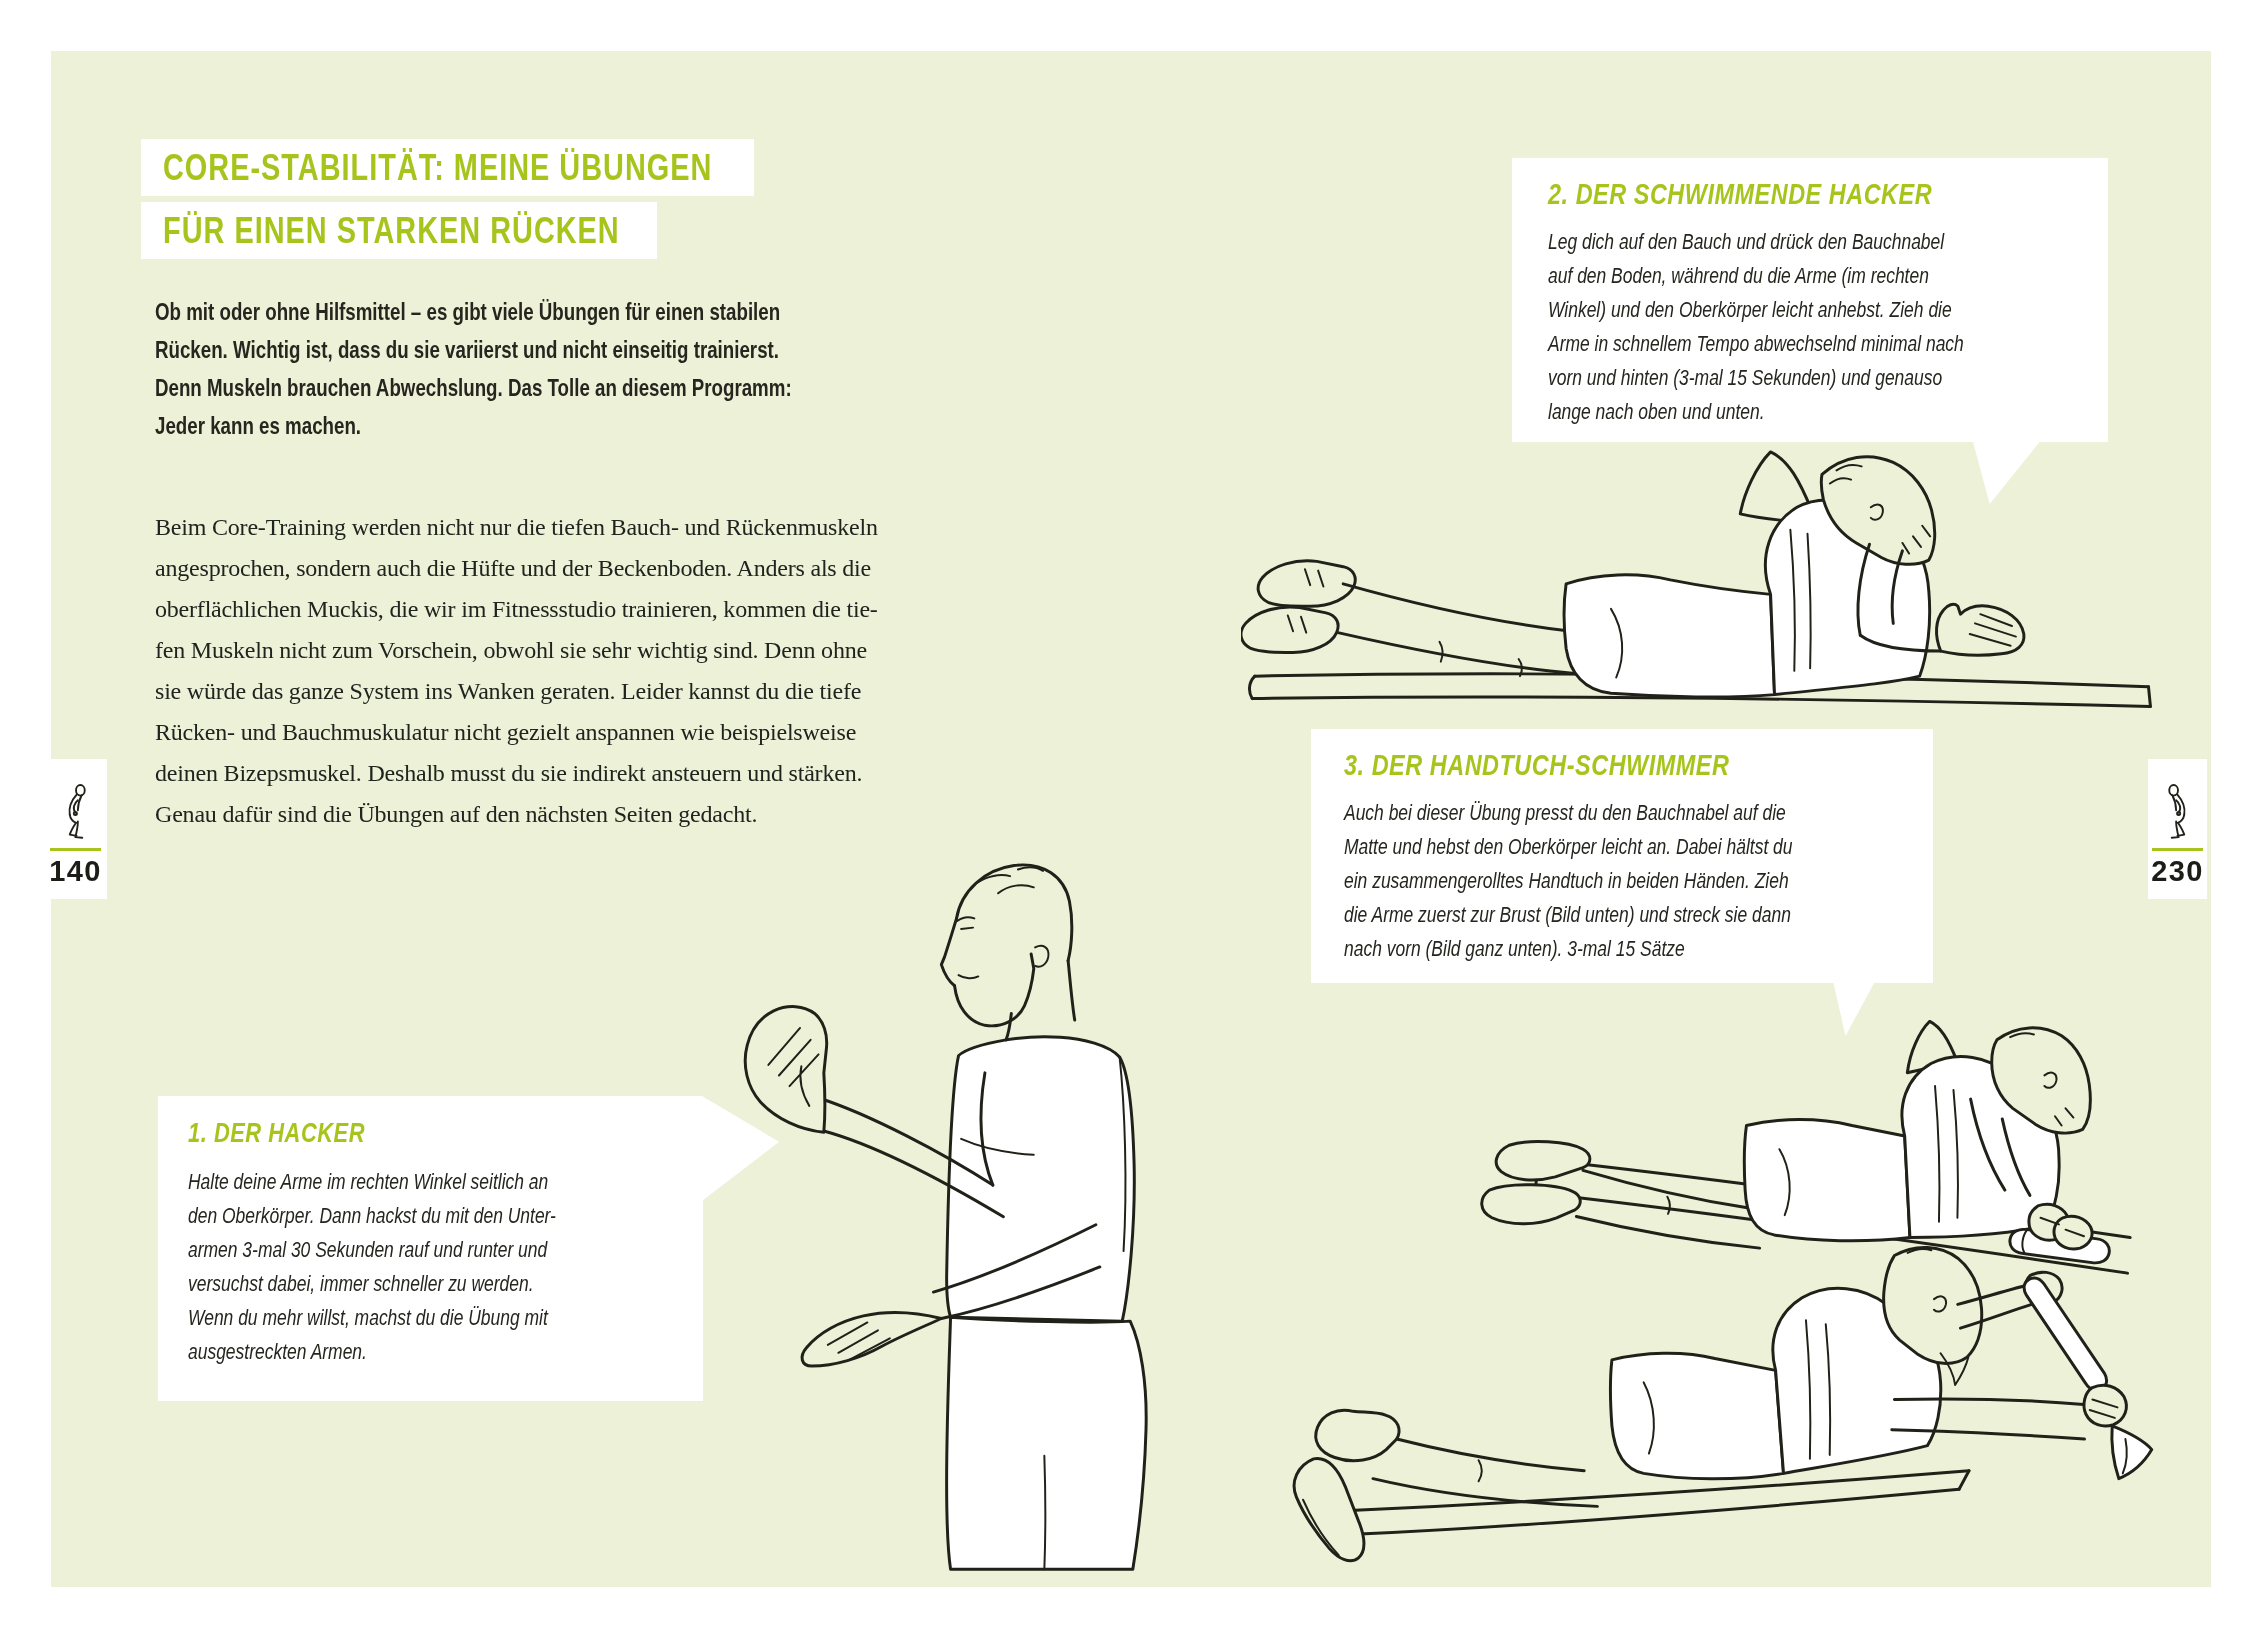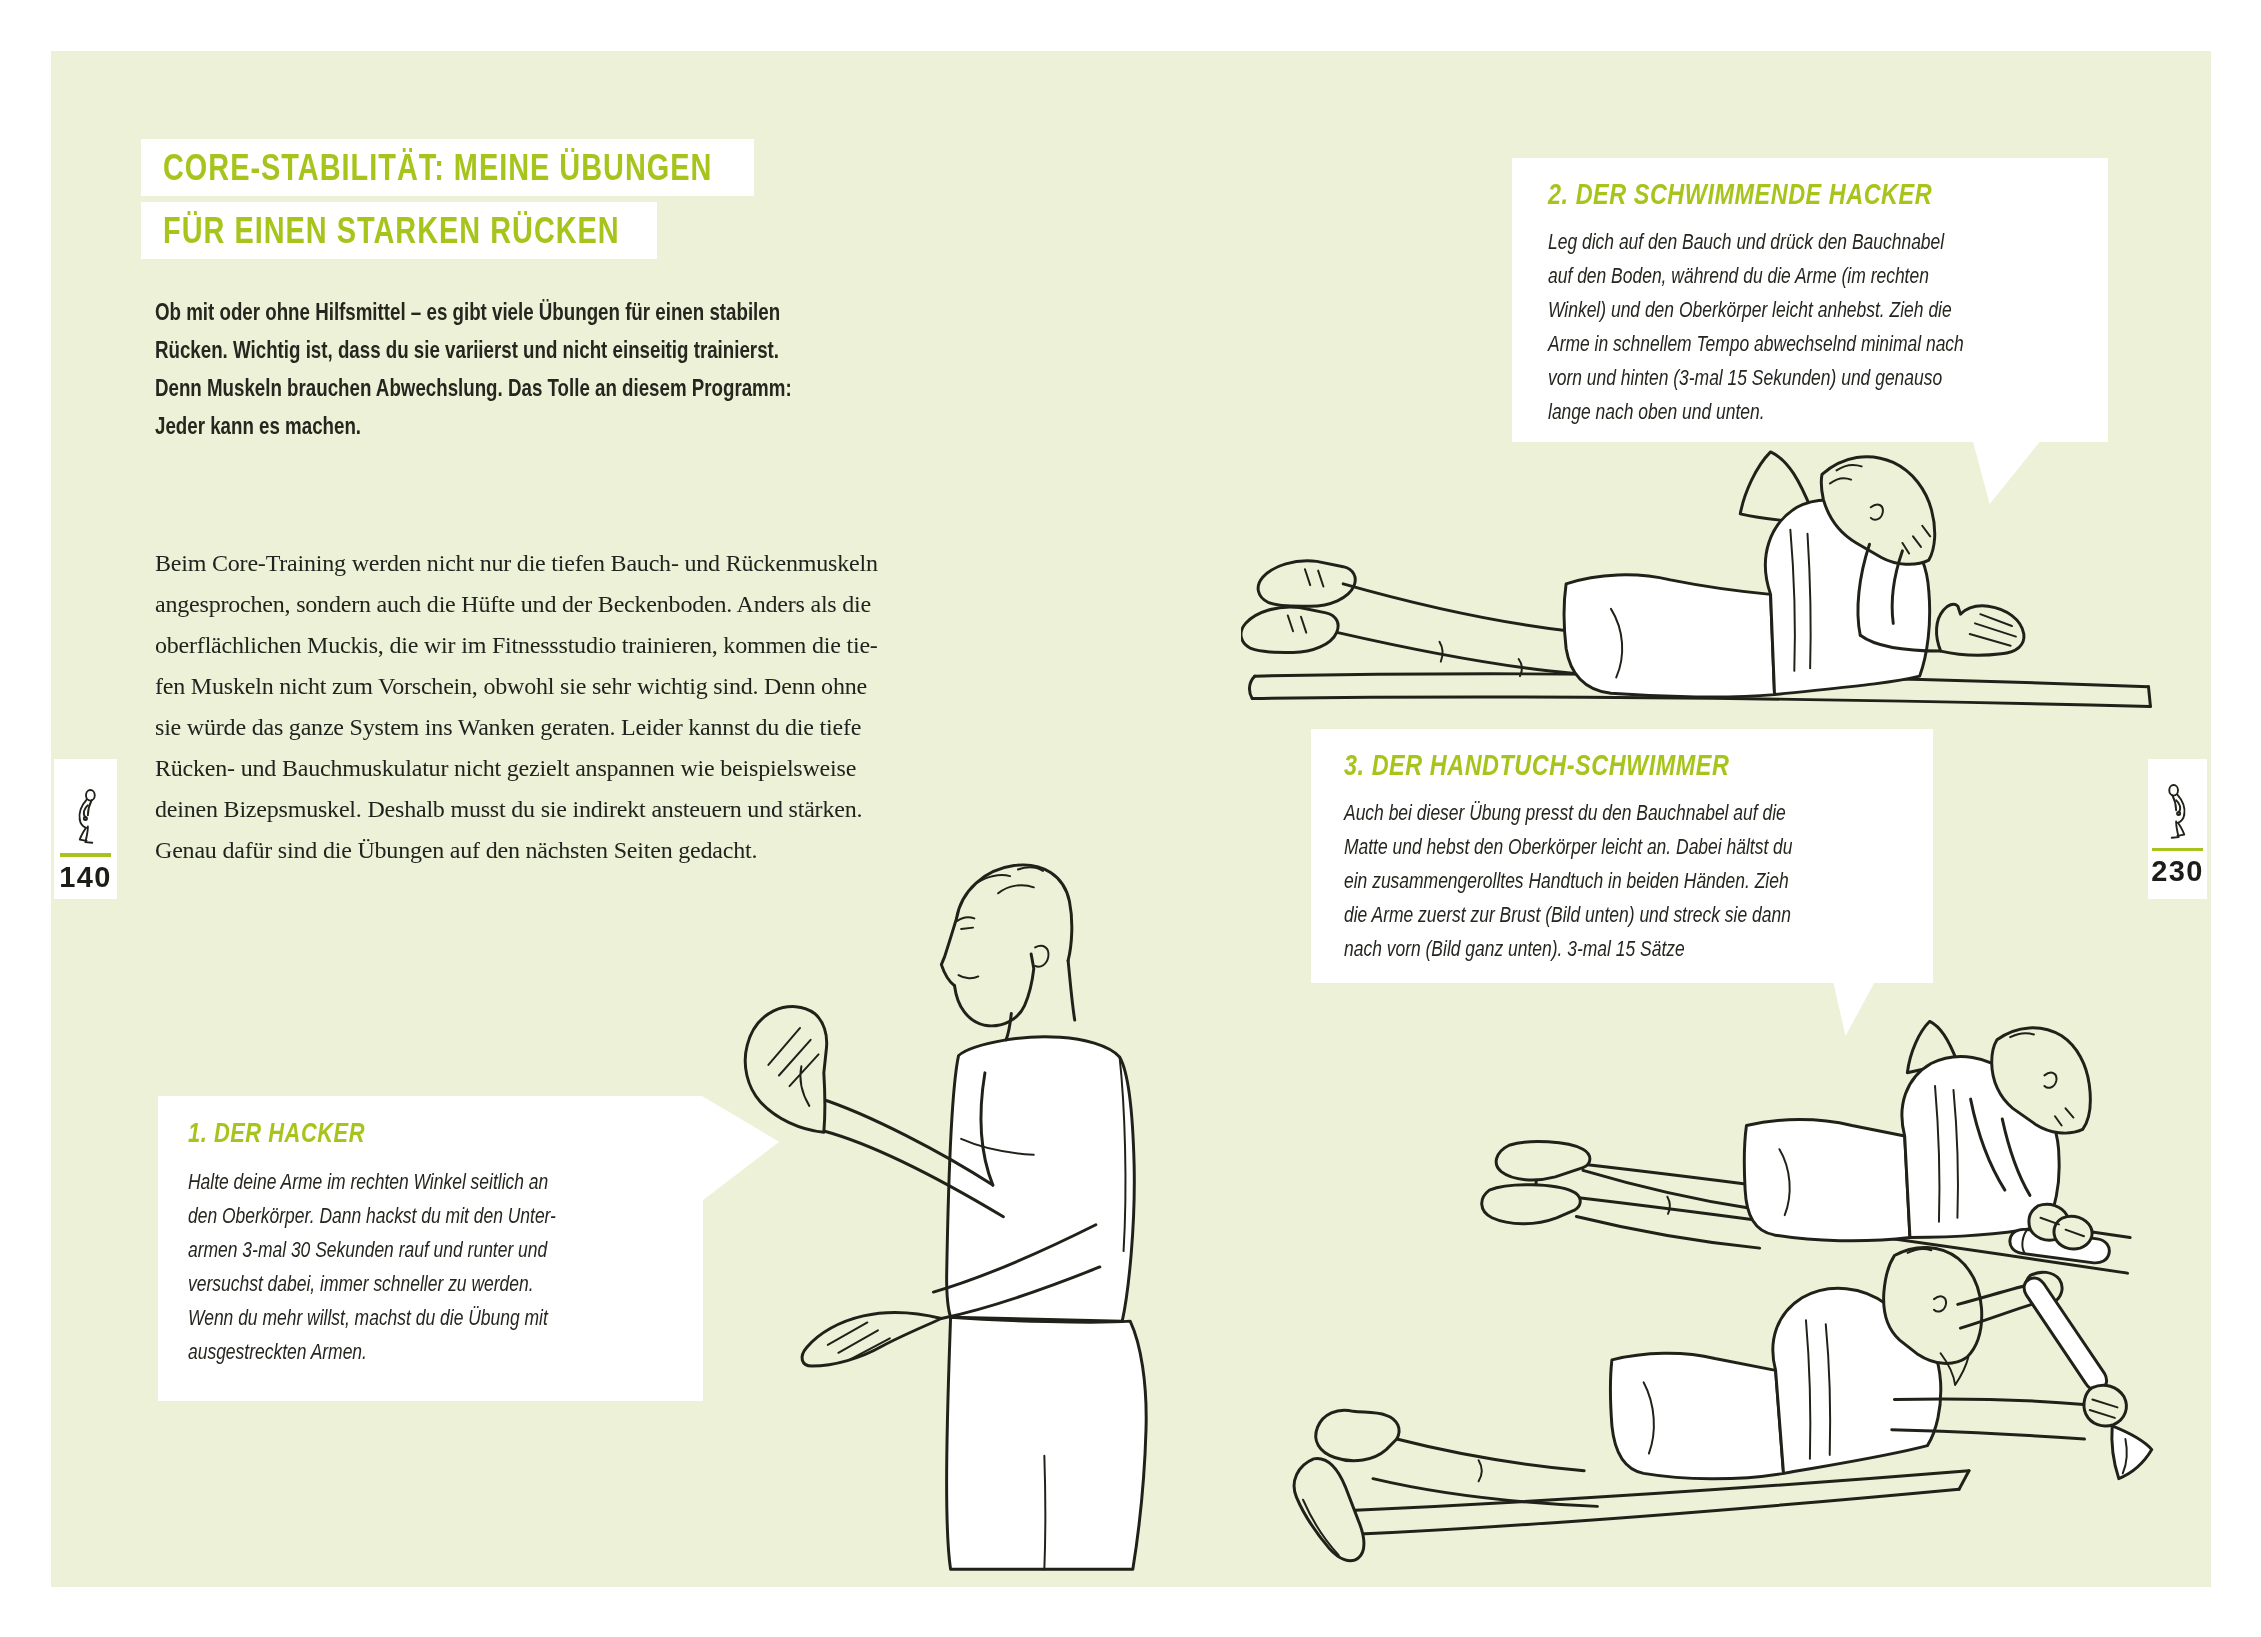--- a/index.html
+++ b/index.html
@@ -62,30 +62,30 @@
   </div>
   <div class="abs title-line" style="left:141px;top:202px;width:516px;">
     <span>FÜR EINEN STARKEN RÜCKEN</span>
   </div>
 
   <div class="abs stamp intro preline" style="left:155px;top:293px;">Ob mit oder ohne Hilfsmittel – es gibt viele Übungen für einen stabilen
 Rücken. Wichtig ist, dass du sie variierst und nicht einseitig trainierst.
 Denn Muskeln brauchen Abwechslung. Das Tolle an diesem Programm:
 Jeder kann es machen.</div>
 
-  <div class="abs bodycopy preline" style="left:155px;top:507px;margin-top:36px;">Beim Core-Training werden nicht nur die tiefen Bauch- und Rückenmuskeln
+  <div class="abs bodycopy preline" style="left:155px;top:507px;">Beim Core-Training werden nicht nur die tiefen Bauch- und Rückenmuskeln
 angesprochen, sondern auch die Hüfte und der Beckenboden. Anders als die
 oberflächlichen Muckis, die wir im Fitnessstudio trainieren, kommen die tie-
 fen Muskeln nicht zum Vorschein, obwohl sie sehr wichtig sind. Denn ohne
 sie würde das ganze System ins Wanken geraten. Leider kannst du die tiefe
 Rücken- und Bauchmuskulatur nicht gezielt anspannen wie beispielsweise
 deinen Bizepsmuskel. Deshalb musst du sie indirekt ansteuern und stärken.
 Genau dafür sind die Übungen auf den nächsten Seiten gedacht.</div>
 
-  <div class="notch" style="left:54px;top:759px;justify-content:center;">
+  <div class="notch" style="left:44px;top:759px;">
     <svg width="30" height="57" viewBox="0 0 48 90">
       <g class="thin" stroke-width="2.2">
         <ellipse cx="31" cy="11" rx="7" ry="8.5"></ellipse>
         <path d="M25,18 C17,27 12,38 14,50"></path>
         <path d="M33,19 C29,27 27,35 27,43"></path>
         <path d="M27,27 C21,32 18,40 23,47"></path>
         <circle cx="23" cy="48" r="2.5"></circle>
         <path d="M14,50 C15,57 19,61 24,63"></path>
         <path d="M24,63 C20,69 16,76 14,82 L25,84"></path>
         <path d="M27,61 C27,70 25,78 23,86 L34,87"></path>

